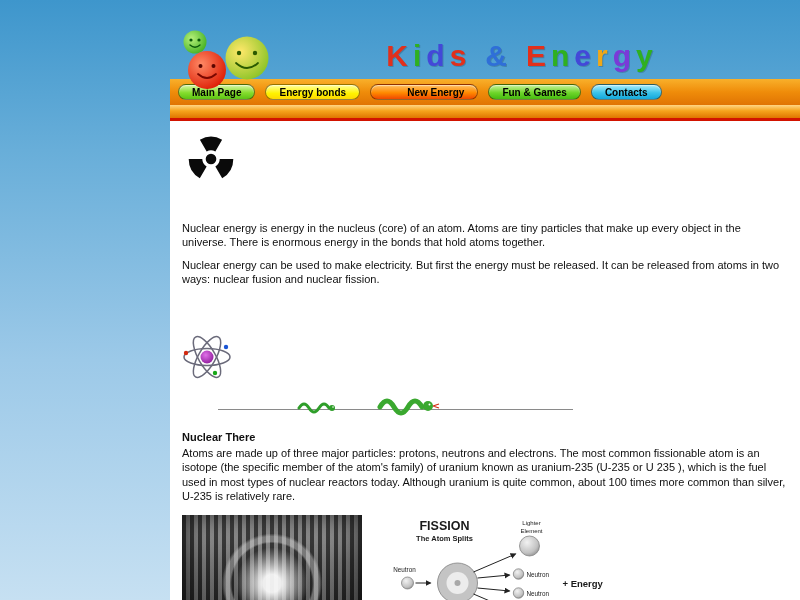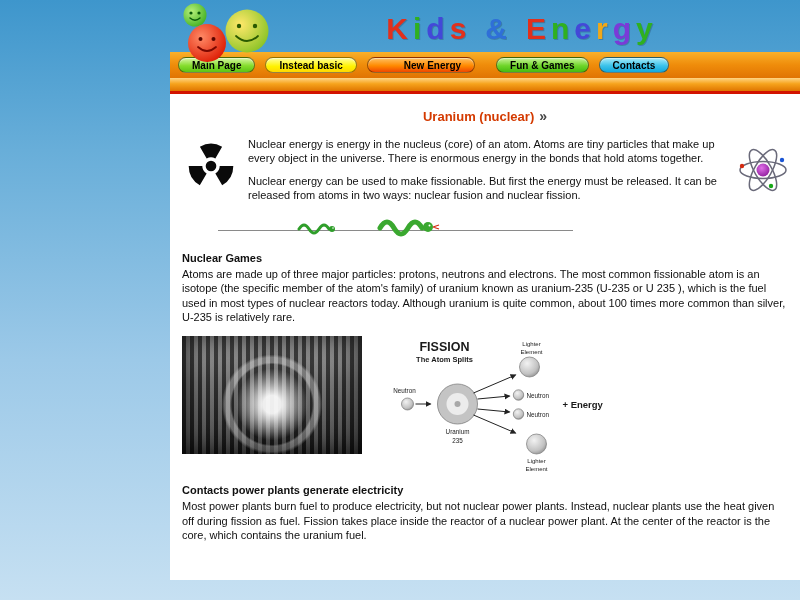--- a/index.html
+++ b/index.html
@@ -3,45 +3,45 @@
 <meta charset="utf-8">
 <style>
   html,body{margin:0;padding:0;}
   body{
     width:800px;height:600px;overflow:hidden;
     background:linear-gradient(180deg,#3e96cc 0%,#68aed9 25%,#9cc9e8 60%,#c6e0f2 100%);
     font-family:"Liberation Sans",sans-serif;
   }
   .page{width:630px;margin-left:170px;}
   
-  header{height:52px;position:relative;}
+  header{height:52px;position:relative;margin-top:27px;}
   .smileys{position:absolute;left:10px;top:2px;}
   .site-title{position:absolute;left:70px;right:0;top:12px;text-align:center;
     font-size:30px;font-weight:bold;letter-spacing:1px;}
   .tl{display:inline-block;margin:0 2px;text-shadow:1px 1px 0 rgba(0,0,0,0.18);}
   .gap{margin-left:16px;}
   
   .nav{display:flex;align-items:center;gap:10px;padding:5px 8px;
     background:linear-gradient(180deg,#f9b02a 0%,#ef8c0a 50%,#e07403 100%);}
   .nav-btn{height:16px;font-size:10px;font-weight:bold;border-radius:10px;
     border:1px solid rgba(60,30,0,.55);padding:0 13px;color:#000;cursor:pointer;
     font-family:"Liberation Sans",sans-serif;box-shadow:inset 0 1px 1px rgba(255,255,255,.5);}
   .nav-main{background:linear-gradient(180deg,#d9f7a8 0%,#86dd2e 55%,#5cc414 100%);}
   .nav-basic{background:linear-gradient(180deg,#ffff9e 0%,#fff200 60%,#ffd800 100%);}
   .nav-new{background:linear-gradient(180deg,#ffc163 0%,#ff8a00 55%,#f04800 100%);padding-left:36px;}
-  .nav-fun{background:linear-gradient(180deg,#c9f39a 0%,#6fd52a 55%,#46bb10 100%);margin-left:11px;}
+  .nav-fun{background:linear-gradient(180deg,#c9f39a 0%,#6fd52a 55%,#46bb10 100%);}
   .nav-contacts{background:linear-gradient(180deg,#a8ecfa 0%,#3cc3ea 55%,#13a8dc 100%);}
   .nav-strip{height:13px;background:linear-gradient(180deg,#ffd584 0%,#f6a31c 45%,#df7500 100%);}
   .red-line{height:3px;background:#d21300;}
   
   .content{background:#fff;padding:8px 12px 30px;color:#101010;}
   .content p{margin:0 0 8px;font-size:11px;line-height:1.3;}
   .page-title{color:#d43a00;font-size:13px;font-weight:bold;text-align:center;margin:6px 0 12px;}
   .title-arrow{color:#444;font-size:14px;margin-left:5px;font-weight:bold;cursor:pointer;}
-  .intro{display:flex;gap:8px;margin-bottom:4px;}
+  .intro{display:flex;gap:29px;margin-bottom:4px;flex-direction:column;}
   .intro-text{flex:1;padding-top:1px;}
   .rad-wrap{flex:0 0 58px;}
   .atom-wrap{flex:0 0 50px;padding-top:6px;}
   .divider{position:relative;height:30px;margin:4px 0 8px;}
   .divider-line{position:absolute;top:16px;left:36px;right:215px;border-top:1px solid #8a8a8a;}
   .snake1{position:absolute;left:115px;top:7px;}
   .snake2{position:absolute;left:195px;top:2px;}
   .section-heading{font-size:11px;font-weight:bold;margin:8px 0 3px;}
   .media-row{display:flex;gap:20px;margin:12px 0 10px;align-items:flex-start;}
   .reactor{width:180px;height:118px;flex:0 0 180px;
@@ -89,48 +89,45 @@
         <path d="M56,34 q11,10 22,0" stroke="#2a5a00" stroke-width="1.8" fill="none" stroke-linecap="round"></path>
       </svg>
     </div>
     <div class="site-title">
       <span class="tl" style="color: rgb(225, 48, 28);">K</span><span class="tl" style="color: rgb(47, 176, 32);">i</span><span class="tl" style="color: rgb(67, 72, 216);">d</span><span class="tl" style="color: rgb(225, 48, 28);">s</span><span class="tl gap" style="color: rgb(47, 111, 216);">&amp;</span><span class="tl gap" style="color: rgb(225, 48, 28);">E</span><span class="tl" style="color: rgb(47, 176, 32);">n</span><span class="tl" style="color: rgb(67, 72, 216);">e</span><span class="tl" style="color: rgb(240, 168, 24);">r</span><span class="tl" style="color: rgb(122, 58, 216);">g</span><span class="tl" style="color: rgb(47, 176, 32);">y</span>
     </div>
   </header>
 
   <nav class="nav">
     <button class="nav-btn nav-main">Main Page</button>
-    <button class="nav-btn nav-basic">Instead basic</button>
+    <button class="nav-btn nav-basic">Energy bonds</button>
     <button class="nav-btn nav-new">New Energy</button>
     <button class="nav-btn nav-fun">Fun &amp; Games</button>
     <button class="nav-btn nav-contacts">Contacts</button>
   </nav>
   <div class="nav-strip"></div>
   <div class="red-line"></div>
 
   <main class="content">
 
-    <div class="page-title">
-      <span>Uranium (nuclear)</span><span class="title-arrow">»</span>
-    </div>
 
     <div class="intro">
       <div class="rad-wrap">
         <svg width="58" height="58" viewBox="0 0 60 60">
           <g fill="#0a0a0a">
             <path d="M25.5,23.2 L18.5,11 A23,23 0 0 1 41.5,11 L34.5,23.2 A9,9 0 0 0 25.5,23.2 Z"></path>
             <path d="M25.5,23.2 L18.5,11 A23,23 0 0 1 41.5,11 L34.5,23.2 A9,9 0 0 0 25.5,23.2 Z" transform="rotate(120 30 31)"></path>
             <path d="M25.5,23.2 L18.5,11 A23,23 0 0 1 41.5,11 L34.5,23.2 A9,9 0 0 0 25.5,23.2 Z" transform="rotate(240 30 31)"></path>
             <circle cx="30" cy="31" r="5.5"></circle>
           </g>
         </svg>
       </div>
       <div class="intro-text">
         <p>Nuclear energy is energy in the nucleus (core) of an atom. Atoms are tiny particles that make up every object in the universe. There is enormous energy in the bonds that hold atoms together.</p>
-        <p>Nuclear energy can be used to make fissionable. But first the energy must be released. It can be released from atoms in two ways: nuclear fusion and nuclear fission.</p>
+        <p>Nuclear energy can be used to make electricity. But first the energy must be released. It can be released from atoms in two ways: nuclear fusion and nuclear fission.</p>
       </div>
       <div class="atom-wrap">
         <svg width="50" height="56" viewBox="0 0 50 56">
           <defs>
             <radialGradient id="gAtom" cx="40%" cy="35%" r="75%">
                 <stop offset="0%" stop-color="#e070e8"></stop>
                 <stop offset="100%" stop-color="#8a1898"></stop>
               </radialGradient>
           </defs>
           <g fill="none" stroke="#6a6a7a" stroke-width="1.5">
@@ -155,21 +152,21 @@
         <circle cx="36" cy="7" r="0.8" fill="#fff"></circle>
       </svg>
       <svg class="snake2" width="68" height="22">
         <path d="M3,12 q7,-12 14,0 t14,0 t14,0" stroke="#3aa82f" stroke-width="5" fill="none" stroke-linecap="round"></path>
         <circle cx="51" cy="11" r="5" fill="#3aa82f"></circle>
         <circle cx="52.5" cy="9.5" r="1" fill="#fff"></circle>
         <path d="M56,11 l6,-2 m-6,2 l6,2" stroke="#d42a10" stroke-width="1.2" fill="none"></path>
       </svg>
     </div>
 
-    <div class="section-heading">Nuclear Games</div>
+    <div class="section-heading">Nuclear There</div>
     <p>Atoms are made up of three major particles:  protons, neutrons and electrons.  The most common fissionable atom is an isotope (the specific member of the atom's family) of uranium known as uranium-235 (U-235 or U 235 ), which is the fuel used in most types of nuclear reactors today.  Although uranium is quite common, about 100 times more common than silver, U-235 is relatively rare.</p>
 
     <div class="media-row">
       <div class="reactor"></div>
       <svg class="fission-svg" width="245" height="138" viewBox="0 0 240 138">
         <defs>
           <marker id="ah" markerWidth="7" markerHeight="7" refX="5" refY="3" orient="auto">
             <path d="M0,0 L6,3 L0,6 Z" fill="#222"></path>
           </marker>
           <radialGradient id="sph" cx="38%" cy="32%" r="75%">

